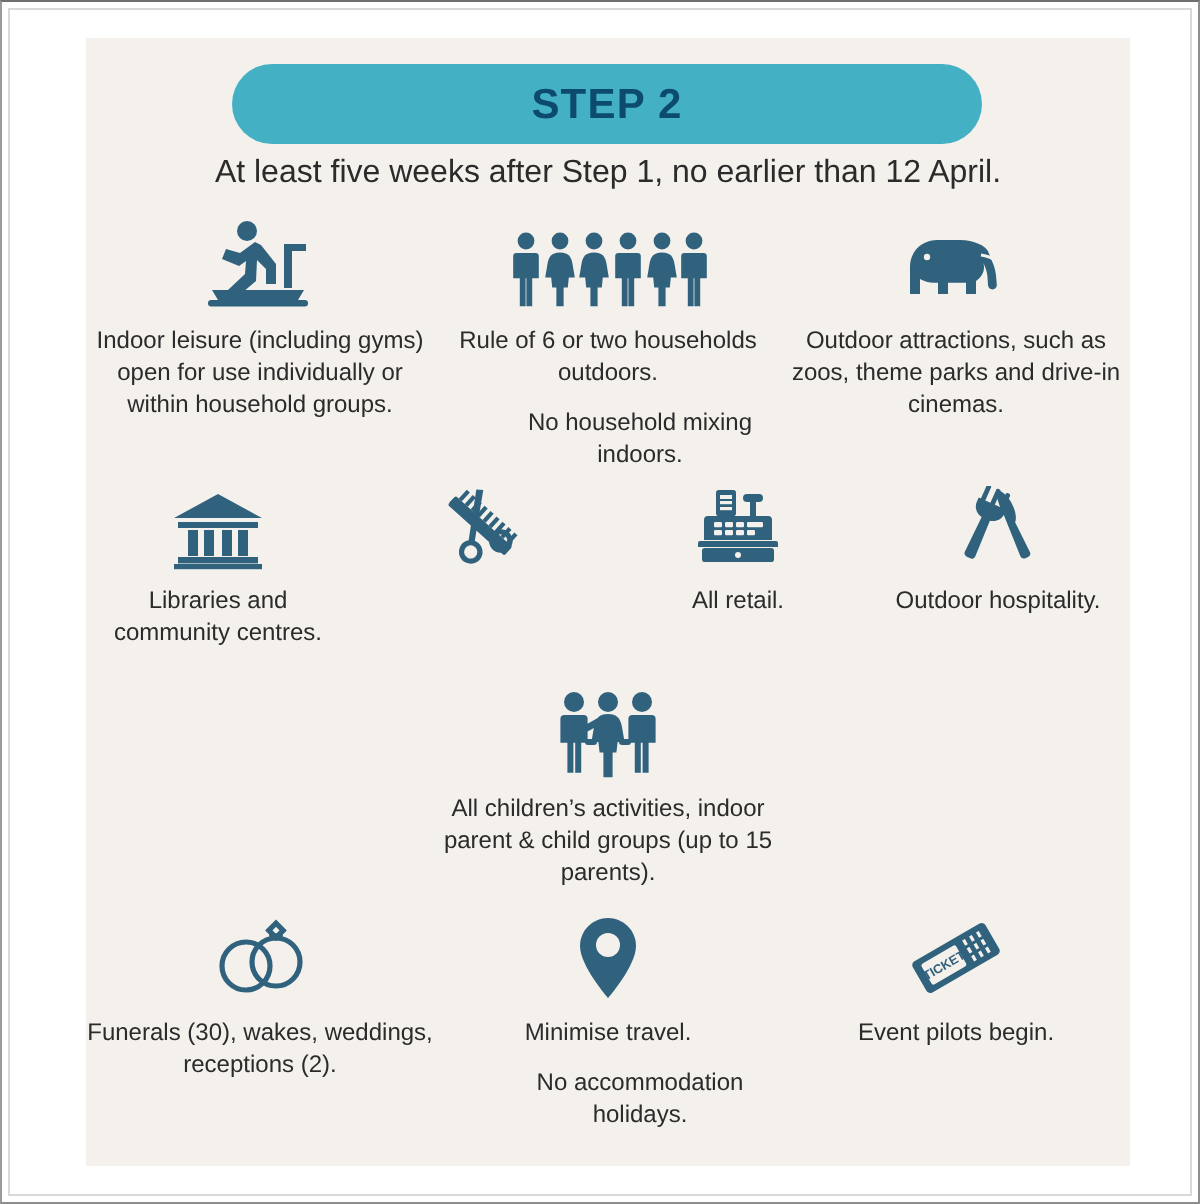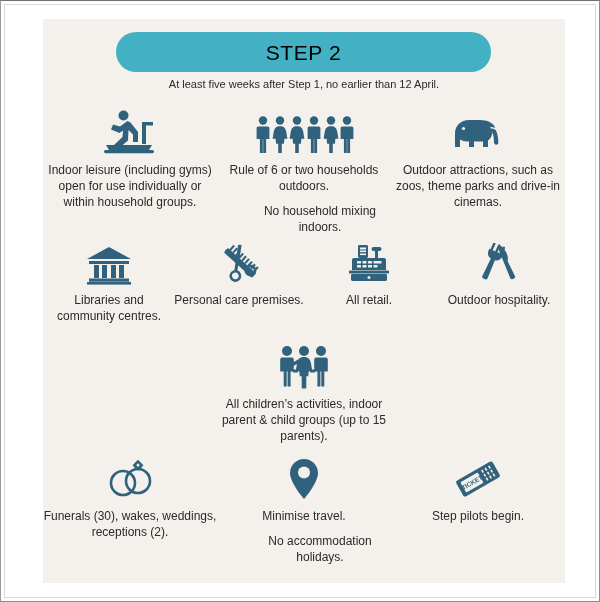--- a/index.html
+++ b/index.html
@@ -48,32 +48,32 @@
     width: 375px;
     height: 40px;
     border-radius: 20px;
     background: #43b0c4;
   }
   #banner-title {
     position: absolute;
     left: 0; right: 0;
     top: 9px;
     text-align: center;
-    color: #000000;
+    color: #0c4a6e;
     font-size: 21px;
-    font-weight: normal;
+    font-weight: bold;
     letter-spacing: 0.6px;
   }
   #subtitle {
     position: absolute;
     left: 0; right: 0;
     top: 59px;
     text-align: center;
     color: #2b2b2b;
-    font-size: 11px;
+    font-size: 16px;
   }
   
   .row {
     position: absolute;
     left: 0;
     width: 522px;
     display: flex;
     justify-content: center;
     align-items: flex-start;
   }
@@ -229,21 +229,20 @@
 
                 <g transform="rotate(-20 23 21)">
                   <path d="M14 4 L27 27 l2.6 -1.6 L17.2 2.6 Z"></path>
                   <path d="M32 4 L19 27 l-2.6 -1.6 L28.8 2.6 Z"></path>
                   <circle cx="31.5" cy="31" r="4.6" fill="none" stroke="#30627d" stroke-width="2.6"></circle>
                   <circle cx="15.5" cy="31" r="4.6" fill="none" stroke="#30627d" stroke-width="2.6"></circle>
                 </g>
               </g>
             </svg>
           </div>
-          <div class="caption">Personal care premises.</div>
         </div>
 
         <div class="cell">
           <div class="icon-wrap">
             <svg width="46" height="42" viewBox="0 0 46 42">
               <g fill="#30627d">
                 <rect x="12" y="2" width="10" height="13" rx="1.4"></rect>
                 <rect x="14" y="4.5" width="6" height="2" fill="#f4f0eb"></rect>
                 <rect x="14" y="7.5" width="6" height="1.6" fill="#f4f0eb"></rect>
                 <rect x="14" y="10.5" width="6" height="1.6" fill="#f4f0eb"></rect>
@@ -361,19 +360,19 @@
                   <rect x="39" y="20.5" width="1.6" height="3"></rect>
                   <rect x="39" y="25" width="1.6" height="3"></rect>
                   <rect x="43" y="16" width="1.6" height="3"></rect>
                   <rect x="43" y="20.5" width="1.6" height="3"></rect>
                   <rect x="43" y="25" width="1.6" height="3"></rect>
                 </g>
                 <text x="21" y="24.4" fill="#30627d" font-family="Liberation Sans, sans-serif" font-size="6.4" font-weight="bold" text-anchor="middle">TICKET</text>
               </g>
             </svg>
           </div>
-          <div class="caption">Step pilots begin.</div>
+          <div class="caption">Event pilots begin.</div>
         </div>
       </div>
 
     </div>
   </div>
 </div>
 
 </body></html>

